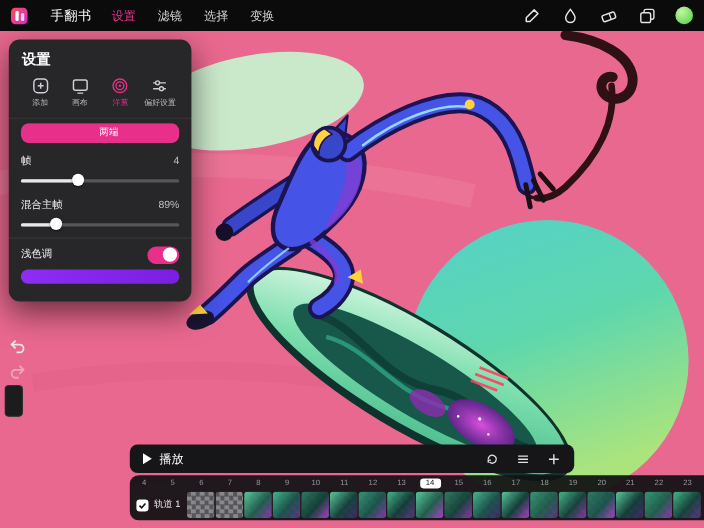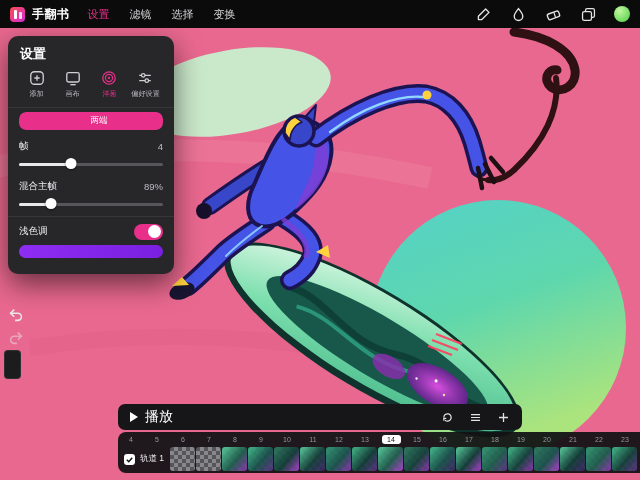--- a/index.html
+++ b/index.html
@@ -7,21 +7,21 @@
          font-family:"Liberation Sans",sans-serif; --accent:#e8308a;}
   
   #artwork{position:absolute;left:0;top:28px;width:640px;height:452px;display:block;}
   
   #topbar{position:absolute;left:0;top:0;width:640px;height:28px;background:#0b0b0c;
           display:flex;align-items:center;padding:0 10px;box-sizing:border-box;z-index:30;}
   #app-logo{width:15px;height:15px;border-radius:4px;background:linear-gradient(135deg,#ff4d4d,#d12bd6);
             position:relative;flex:0 0 auto;}
   #app-logo:before{content:"";position:absolute;left:4px;top:3px;width:3px;height:9px;background:#fff;border-radius:1px;}
   #app-logo:after{content:"";position:absolute;left:9px;top:5px;width:3px;height:7px;background:rgba(255,255,255,.8);border-radius:1px;}
-  #app-title{color:#fff;font-size:12px;font-weight:bold;margin-left:7px;letter-spacing:.5px;}
+  #app-title{color:#fff;font-size:12px;font-weight:normal;margin-left:21px;letter-spacing:.5px;}
   #menu-bar{display:flex;gap:20px;margin-left:18px;}
   .menu-item{font-size:11px;color:#d4d4d7;cursor:default;}
   .menu-item.active{color:var(--accent);}
   #tool-icons{margin-left:auto;display:flex;align-items:center;gap:17px;}
   .tool-btn{width:18px;height:18px;color:#e4e4e7;display:flex;align-items:center;justify-content:center;}
   .tool-btn svg{width:17px;height:17px;}
   #color-swatch{width:16px;height:16px;border-radius:50%;}
   
   #settings-panel{position:absolute;left:8px;top:36px;width:166px;background:#27272a;border-radius:10px;
       padding:9px 11px 10px;box-sizing:border-box;z-index:25;box-shadow:0 10px 28px rgba(0,0,0,.55);}
@@ -49,21 +49,21 @@
                  transform:translateX(-50%);box-shadow:0 1px 2px rgba(0,0,0,.5);}
   #tint-color-bar{height:13px;border-radius:7px;margin:3px 0 6px;}
   
   .edge-btn{position:absolute;width:20px;height:20px;color:#e8e8ea;z-index:20;}
   .edge-btn svg{width:18px;height:18px;}
   #side-square{position:absolute;left:4px;top:350px;width:15px;height:27px;border-radius:4px;
                background:#1c1c1f;border:1px solid rgba(255,255,255,.09);z-index:20;}
   
   #playbar{position:absolute;left:118px;top:404px;width:404px;height:26px;background:#161618;
            border-radius:7px;display:flex;align-items:center;padding:0 12px;box-sizing:border-box;z-index:22;}
-  #play-button{display:flex;align-items:center;gap:7px;color:#fff;font-size:14px;}
+  #play-button{display:flex;align-items:center;gap:7px;color:#fff;font-size:11px;}
   #play-tri{width:0;height:0;border-left:8px solid #fff;border-top:5px solid transparent;border-bottom:5px solid transparent;}
   #playbar-icons{margin-left:auto;display:flex;align-items:center;gap:15px;color:#e3e3e6;}
   #playbar-icons svg{width:13px;height:13px;display:block;}
   #strip{position:absolute;left:118px;top:432px;width:522px;height:41px;background:rgba(18,18,20,.94);
          border-radius:8px 0 0 8px;z-index:22;overflow:hidden;}
   #frame-numbers{display:flex;height:14px;align-items:center;}
   .num{width:26px;text-align:center;font-size:7px;color:#97979c;flex:0 0 auto;}
   .num b{font-weight:normal;display:inline-block;min-width:15px;padding:1px 2px;border-radius:3px;}
   .num.current b{background:#fff;color:#131315;}
   #track-row{display:flex;height:26px;align-items:center;}

